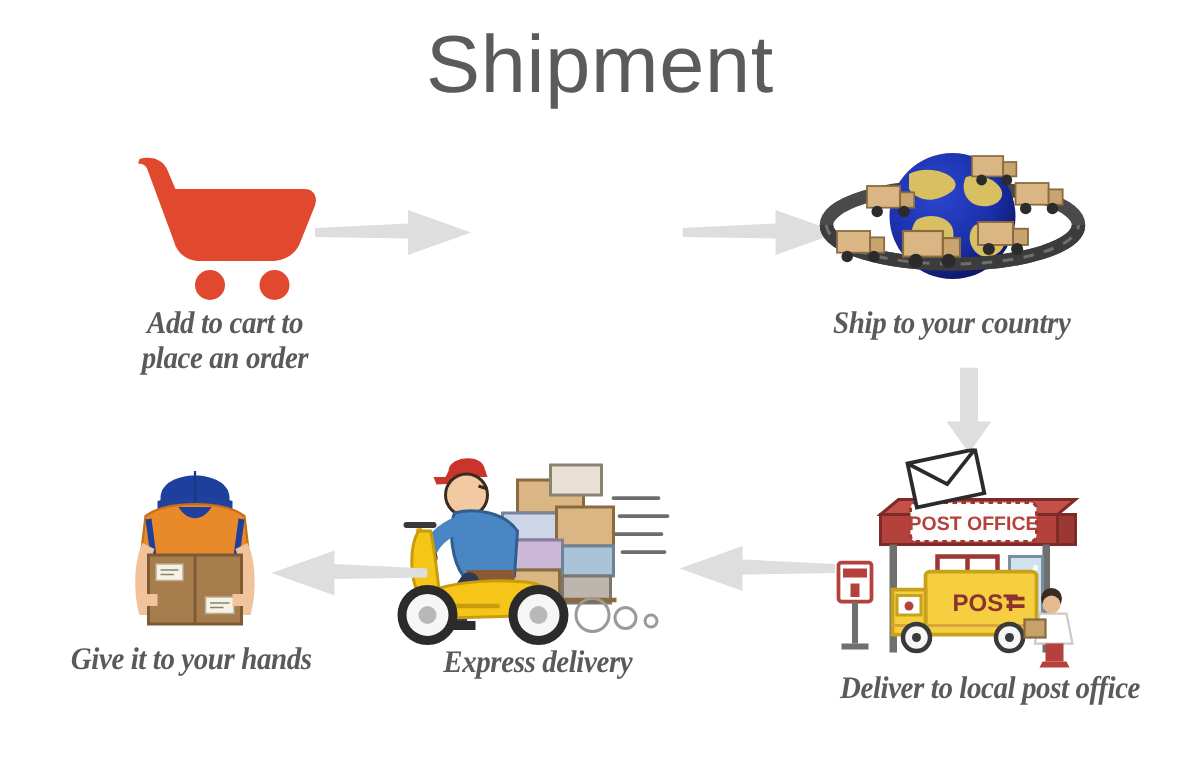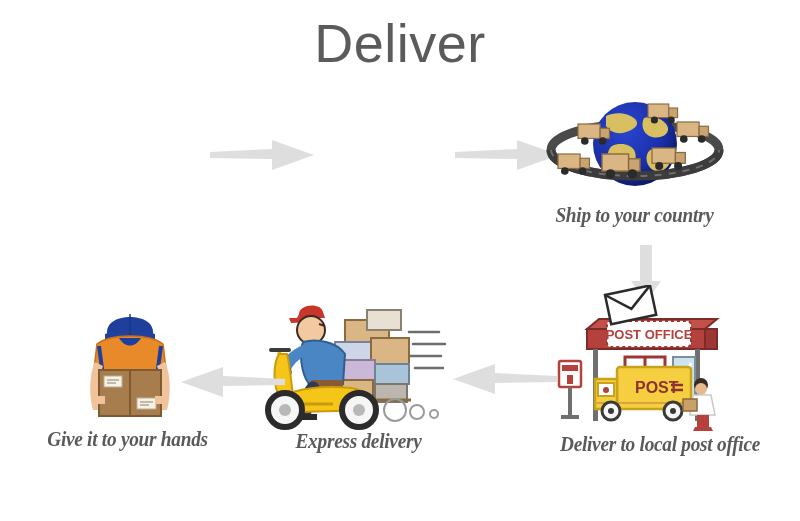--- a/index.html
+++ b/index.html
@@ -53,22 +53,39 @@
   }
   .arrow {
     position: absolute;
   }
 </style>
 </head>
 <body>
 
 <div class="canvas">
 
-  <div class="title">Deliver</div>
-
+  <div class="title">Shipment</div>
+
+  <div class="step" style="left:50px; top:100px; width:200px; height:155px;">
+    <div class="step-icon" style="left:35px; top:0; width:130px; height:100px;">
+      <svg width="130" height="100" viewBox="0 0 130 100">
+        <path d="M8 6 C14 4 22 5 26 12 L32 26 L118 26 C124 26 127 31 125 37
+                 L115 62 C112 70 104 74 96 74 L48 74 C40 74 33 69 31 61 L14 15
+                 C13 11 11 9 7 9 Z
+                 M38 36 L113 36 C116 36 117 39 116 42 L108 58 C106 62 102 64 98 64
+                 L52 64 C47 64 43 61 42 57 Z" fill="#e1492f"></path>
+        <circle cx="55" cy="90" r="10" fill="#e1492f"></circle>
+        <circle cx="98" cy="90" r="10" fill="#e1492f"></circle>
+      </svg>
+    </div>
+    <div class="step-label" style="top:104px;">
+      <div>Add to cart to</div>
+      <div>place an order</div>
+    </div>
+  </div>
 
   <div class="arrow" style="left:210px; top:138px; width:105px; height:34px;">
     <svg width="105" height="34" viewBox="0 0 105 34">
       <path d="M0 14 L62 11 L62 2 L104 17 L62 32 L62 21 L0 20 Z" fill="#dedede"></path>
     </svg>
   </div>
 
 
   <div class="arrow" style="left:455px; top:138px; width:105px; height:34px;">
     <svg width="105" height="34" viewBox="0 0 105 34">
@@ -149,21 +166,21 @@
       <div>Ship to your country</div>
     </div>
   </div>
 
   <div class="arrow" style="left:628px; top:245px; width:36px; height:58px;">
     <svg width="36" height="58" viewBox="0 0 36 58">
       <path d="M12 0 L24 0 L24 36 L33 36 L18 57 L3 36 L12 36 Z" fill="#dedede"></path>
     </svg>
   </div>
 
-  <div class="step" style="left:535px; top:285px; width:250px; height:185px;">
+  <div class="step" style="left:535px; top:299px; width:250px; height:185px;">
     <div class="step-icon" style="left:20px; top:0; width:215px; height:150px;">
       <svg width="215" height="150" viewBox="0 0 215 150">
 
         <rect x="32" y="44" width="118" height="20" fill="#b5413c" stroke="#7d2b28" stroke-width="2"></rect>
         <path d="M32 44 L44 34 L162 34 L150 44 Z" fill="#c4504a" stroke="#7d2b28" stroke-width="2"></path>
         <rect x="150" y="44" width="12" height="20" fill="#9c3733" stroke="#7d2b28" stroke-width="2"></rect>
 
         <rect x="38" y="64" width="5" height="72" fill="#6f6f6f"></rect>
         <rect x="140" y="64" width="5" height="72" fill="#6f6f6f"></rect>
 

